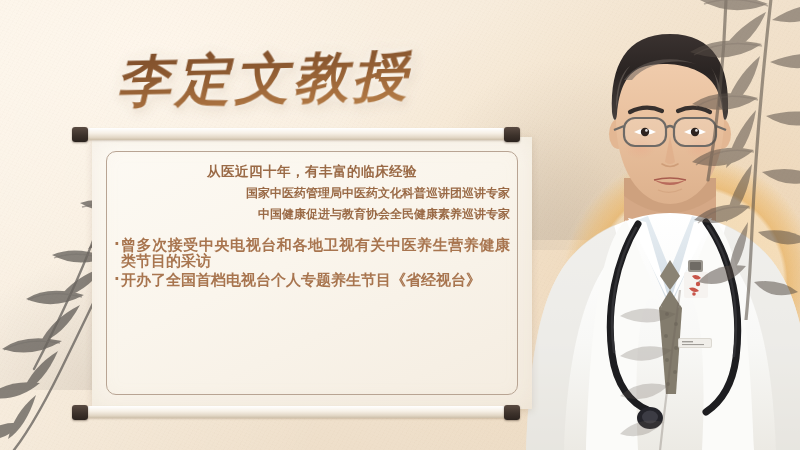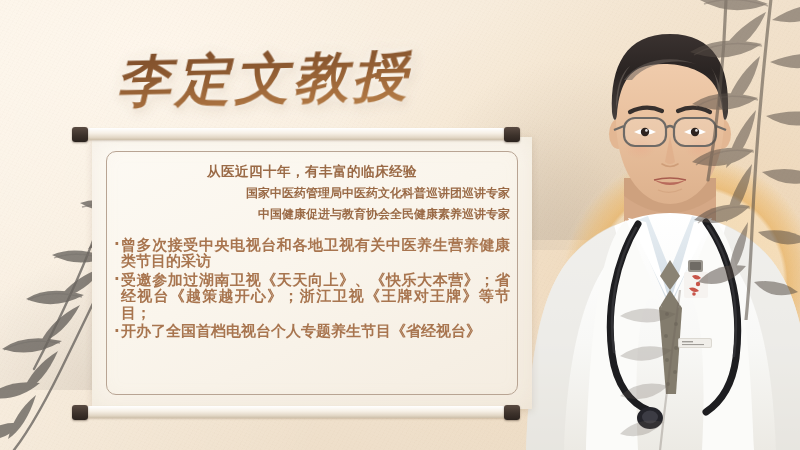--- a/index.html
+++ b/index.html
@@ -403,21 +403,20 @@
         <div class="headlines">
           <p class="headline">从医近四十年，有丰富的临床经验</p>
           <p class="headline wide">国家中医药管理局中医药文化科普巡讲团巡讲专家</p>
           <p class="headline wide">中国健康促进与教育协会全民健康素养巡讲专家</p>
         </div>
 
         <div class="divider-gap"></div>
 
         <ul class="bullets">
           <li class="bullet">曾多次接受中央电视台和各地卫视有关中医养生营养健康类节目的采访</li>
-          <li class="bullet">受邀参加过湖南卫视《天天向上》、《快乐大本营》；省经视台《越策越开心》；浙江卫视《王牌对王牌》等节目；</li>
           <li class="bullet">开办了全国首档电视台个人专题养生节目《省经视台》</li>
         </ul>
       </div>
     </div>
 
     <div class="rod top"></div>
     <div class="rod bottom"></div>
     <div class="cap tl"></div>
     <div class="cap tr"></div>
     <div class="cap bl"></div>

